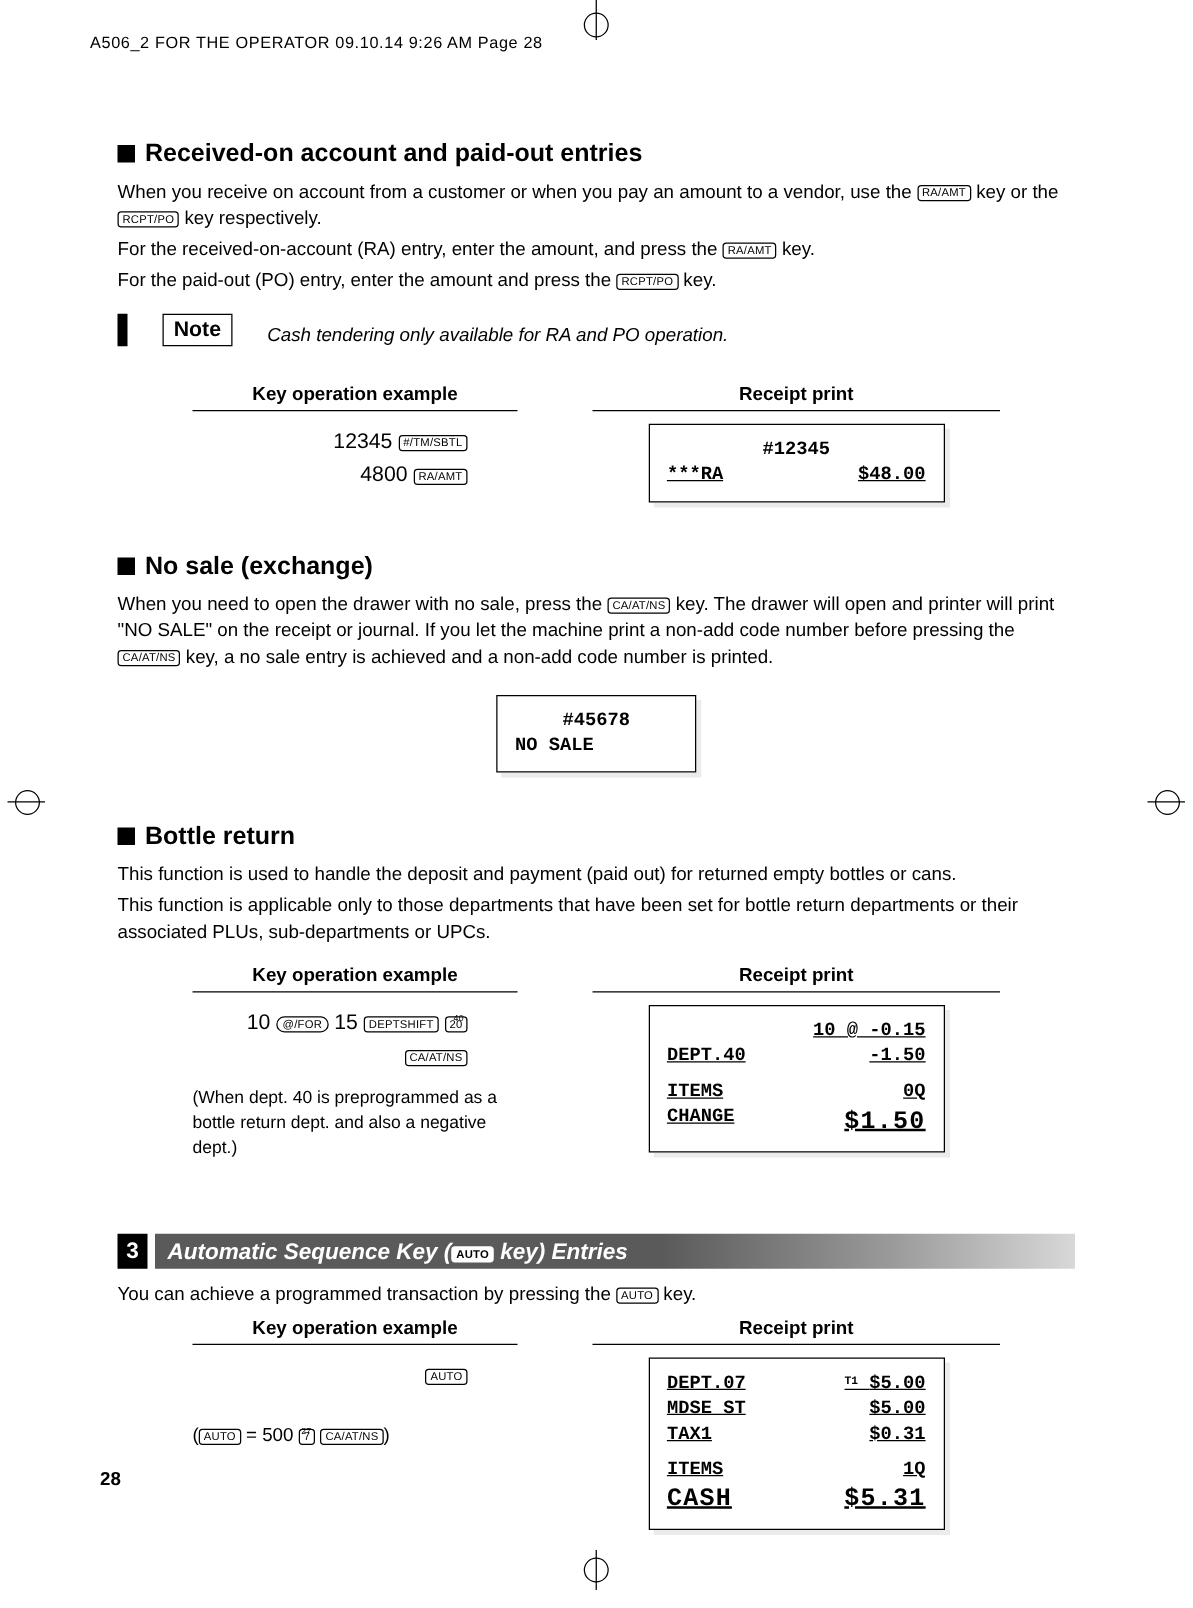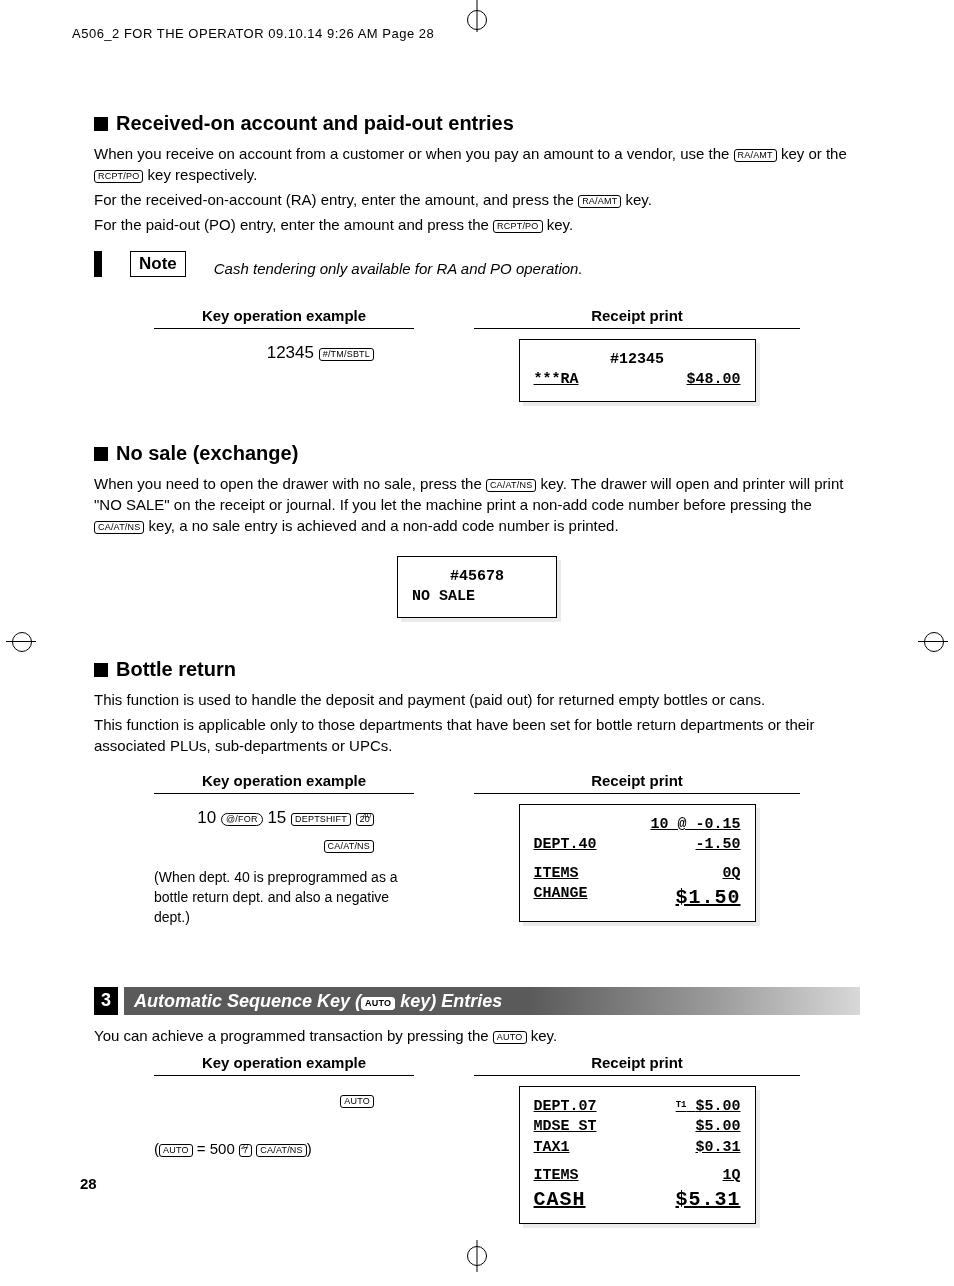--- a/index.html
+++ b/index.html
@@ -198,20 +198,21 @@
       <div class="note-tick"></div>
       <div class="note-label">Note</div>
       <div class="note-text">Cash tendering only available for RA and PO operation.</div>
     </div>
 
     <div class="two-col" style="margin-left:60px; margin-right:60px;">
       <div class="col" style="max-width:260px;">
         <div class="col-title">Key operation example</div>
         <div class="keyops">
           <div><span class="numeric">12345</span> <span class="keycap">#/TM/SBTL</span></div>
+          <div><span class="numeric">4800</span> <span class="keycap">RA/AMT</span></div>
         </div>
       </div>
       <div class="col">
         <div class="col-title">Receipt print</div>
         <div class="receipt">
           <div class="center">#12345</div>
           <div class="row">
               <span>***RA</span>
               <span>$48.00</span>
             </div>

